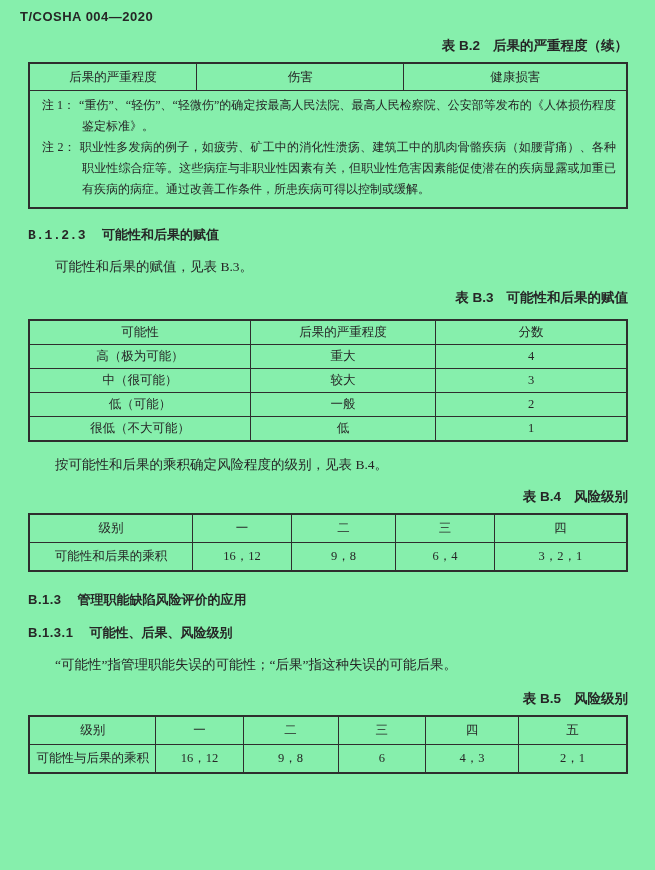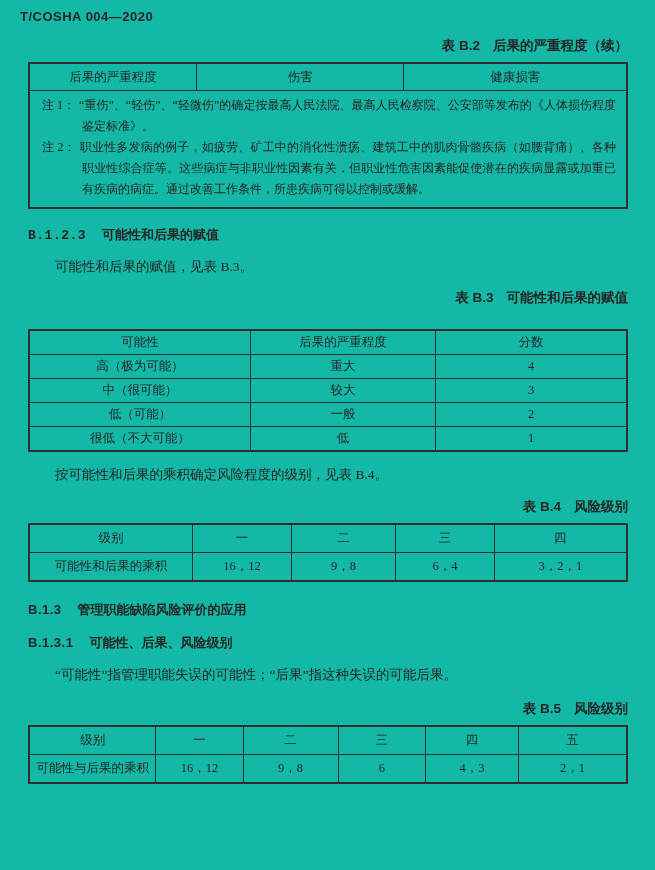--- a/index.html
+++ b/index.html
@@ -1,19 +1,19 @@
 <!DOCTYPE html>
 <html><head>
 <meta charset="utf-8">
 <style>
   html,body { margin:0; padding:0; background:#ffffff; }
   .page {
     position:relative;
     width:655px; height:870px;
-    background:#14b8a6;
+    background:#86efac;
     color:#262626;
     font-family:"Liberation Serif","DejaVu Serif",serif;
     overflow:hidden;
     box-sizing:border-box;
   }
   .doc-header {
     font-family:"Liberation Sans","DejaVu Sans",sans-serif;
     font-weight:bold;
     font-size:13px;
     padding:9px 0 0 20px;
@@ -66,21 +66,21 @@
   .h-b131 { margin-top:15px; }
   p.body-text {
     margin:12px 0 0 0;
     font-size:13.5px;
     line-height:22px;
     text-indent:2em;
     text-align:justify;
   }
   p.p2 { margin-top:0; }
   .t-b3-title { margin-top:11px; }
-  .tbl-b3 { margin-top:22px;padding-left:29px; }
+  .tbl-b3 { margin-top:12px;padding-left:29px; }
   .tbl-b3 th, .tbl-b3 td { height:23px; }
   .t-b4-title { margin-top:12px; }
   .tbl-b4 { margin-top:7px; }
   .tbl-b4 th, .tbl-b4 td { height:27px; }
   .t-b5-title { margin-top:14px; }
   .tbl-b5 { margin-top:7px; }
   .tbl-b5 th, .tbl-b5 td { height:27px; }
 </style>
 </head>
 <body>

